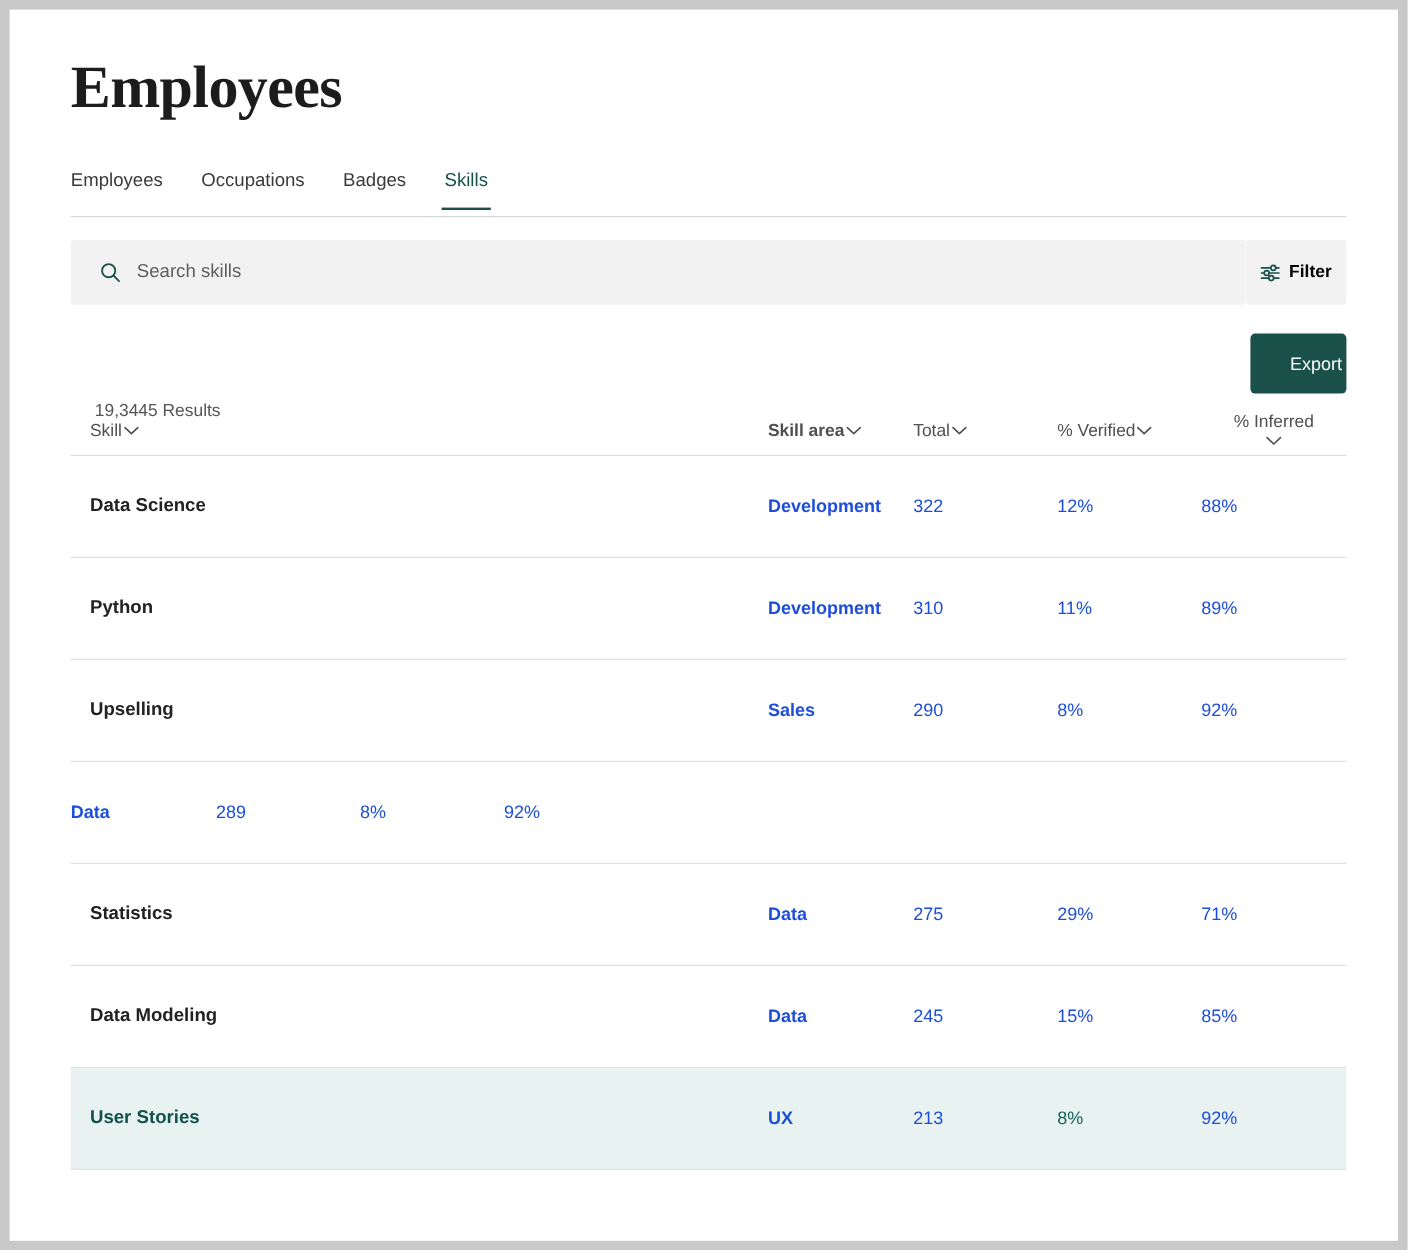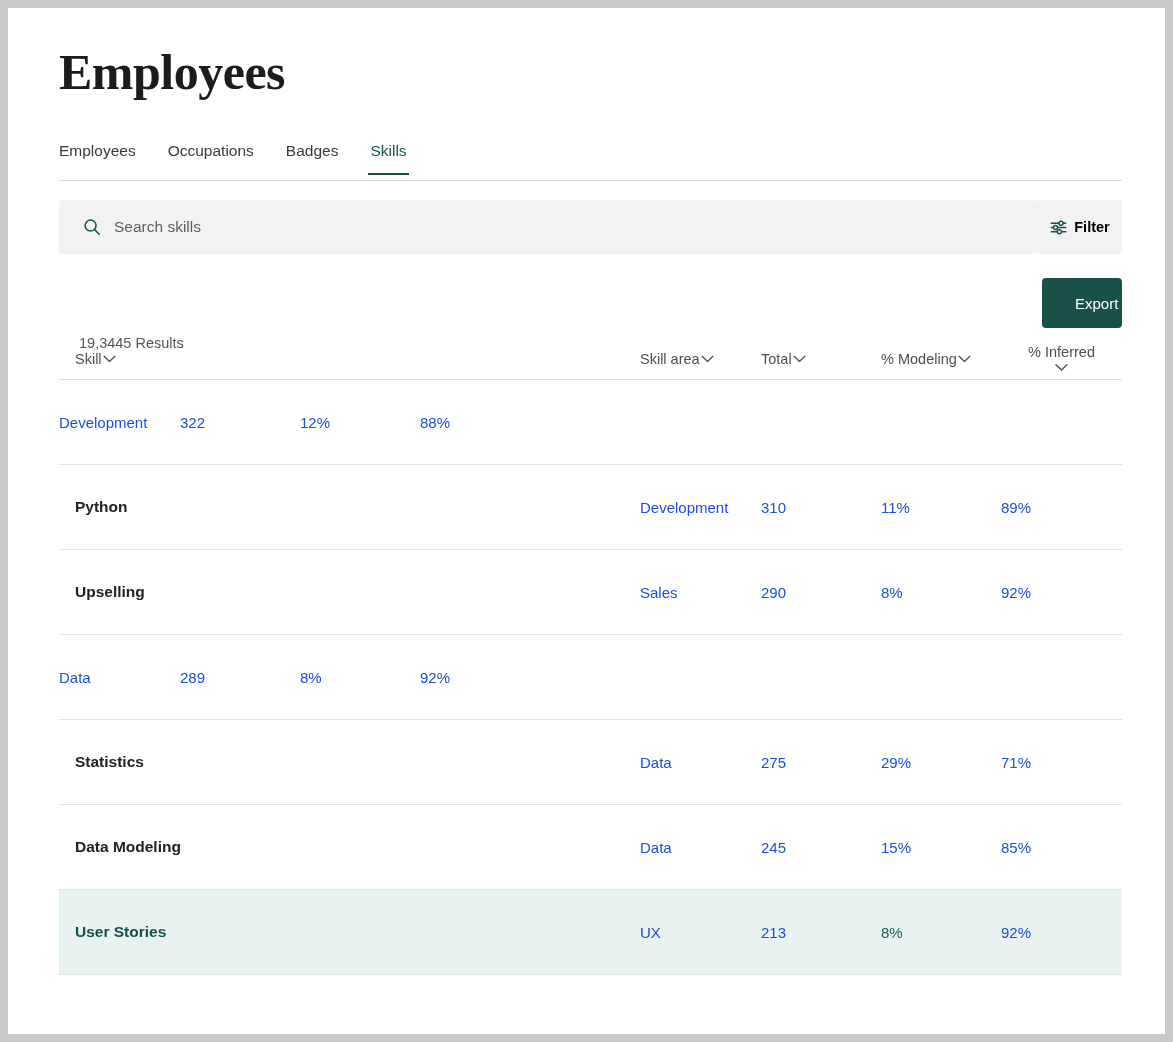--- a/index.html
+++ b/index.html
@@ -187,21 +187,21 @@
     flex: 0 0 13px;
   }
   .trow {
     height: 84px;
     border-bottom: 1px solid #e2e2e2;
   }
   .trow.highlight {
     background: #e8f2f0;
   }
   .c-skill   { width: 581px; padding-left: 16px; box-sizing: border-box; }
-  .c-area    { width: 121px; }
+  .c-area    { width: 121px; font-weight: bold; }
   .c-total   { width: 120px; }
   .c-ver     { width: 120px; }
   .c-inf     { width: 121px; flex-direction: column; }
 
   .cell-skill {
     font-size: 15.5px;
     font-weight: 700;
     color: #222222;
   }
   .cell-val {
@@ -274,34 +274,35 @@
             <path d="M1 1.5 L7 7.2 L13 1.5" fill="none" stroke="#4f4f4f" stroke-width="1.5" stroke-linecap="round" stroke-linejoin="round"></path>
           </svg>
       </div>
       <div class="th c-total">
         <span>Total</span>
         <svg class="chev" viewBox="0 0 14 9">
             <path d="M1 1.5 L7 7.2 L13 1.5" fill="none" stroke="#4f4f4f" stroke-width="1.5" stroke-linecap="round" stroke-linejoin="round"></path>
           </svg>
       </div>
       <div class="th c-ver">
-        <span>% Modeling</span>
+        <span>% Verified</span>
         <svg class="chev" viewBox="0 0 14 9">
             <path d="M1 1.5 L7 7.2 L13 1.5" fill="none" stroke="#4f4f4f" stroke-width="1.5" stroke-linecap="round" stroke-linejoin="round"></path>
           </svg>
       </div>
       <div class="th c-inf">
         <span>% Inferred</span>
         <svg class="chev" viewBox="0 0 14 9">
             <path d="M1 1.5 L7 7.2 L13 1.5" fill="none" stroke="#4f4f4f" stroke-width="1.5" stroke-linecap="round" stroke-linejoin="round"></path>
           </svg>
       </div>
     </div>
 
     <div class="row trow">
+      <div class="c-skill cell-skill">Data Science</div>
       <div class="c-area cell-val">Development</div>
       <div class="c-total cell-val">322</div>
       <div class="c-ver cell-val">12%</div>
       <div class="c-inf cell-val">88%</div>
     </div>
 
     <div class="row trow">
       <div class="c-skill cell-skill">Python</div>
       <div class="c-area cell-val">Development</div>
       <div class="c-total cell-val">310</div>

